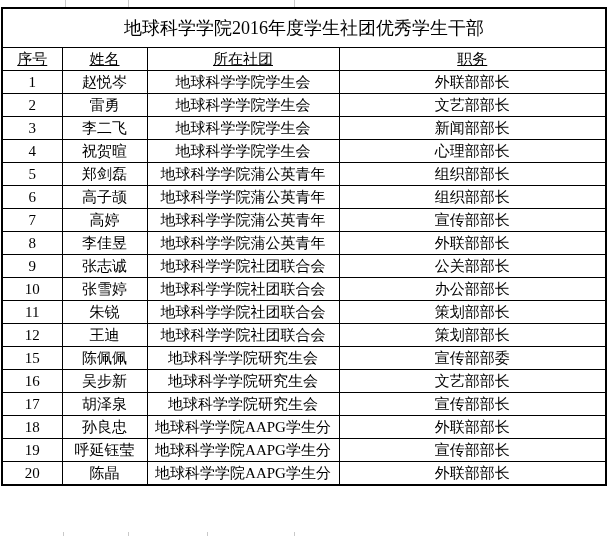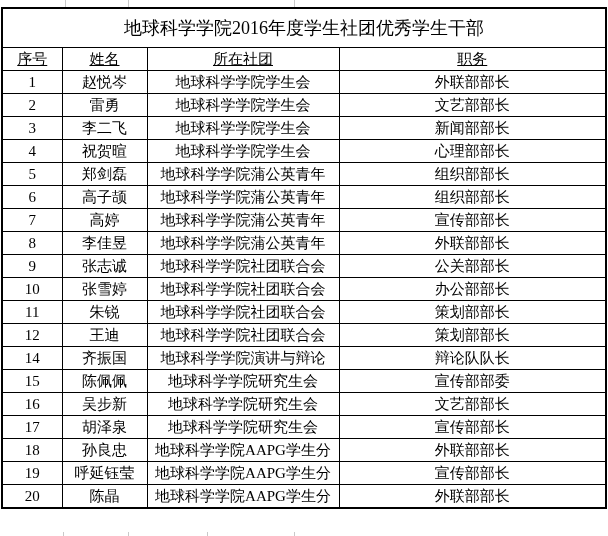--- a/index.html
+++ b/index.html
@@ -145,26 +145,20 @@
         <td>地球科学学院社团联合会</td>
         <td>策划部部长</td>
       </tr>
       <tr>
         <td>12</td>
         <td>王迪</td>
         <td>地球科学学院社团联合会</td>
         <td>策划部部长</td>
       </tr>
       <tr>
-        <td>14</td>
-        <td>齐振国</td>
-        <td>地球科学学院演讲与辩论</td>
-        <td>辩论队队长</td>
-      </tr>
-      <tr>
         <td>15</td>
         <td>陈佩佩</td>
         <td>地球科学学院研究生会</td>
         <td>宣传部部委</td>
       </tr>
       <tr>
         <td>16</td>
         <td>吴步新</td>
         <td>地球科学学院研究生会</td>
         <td>文艺部部长</td>

